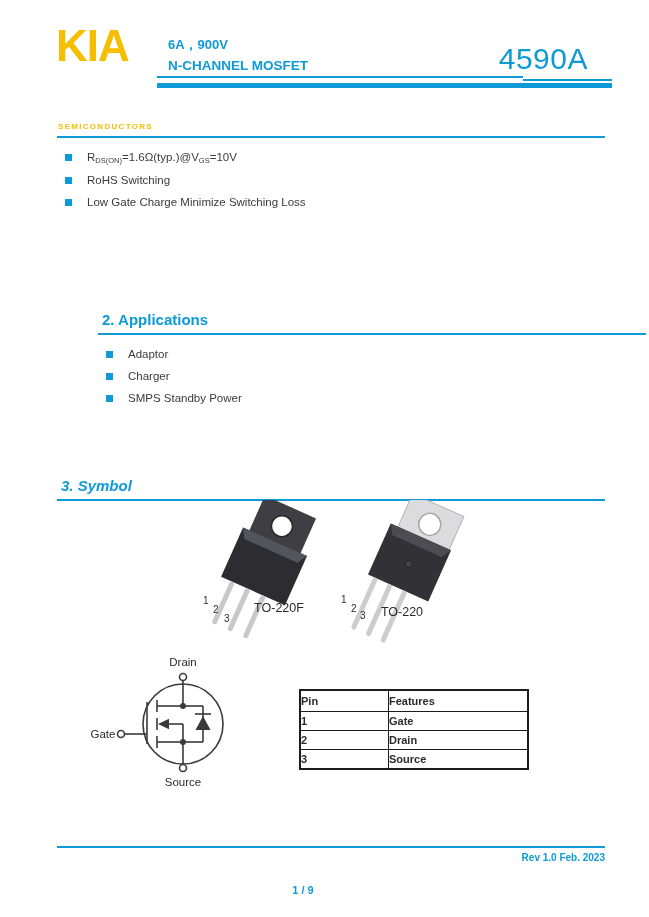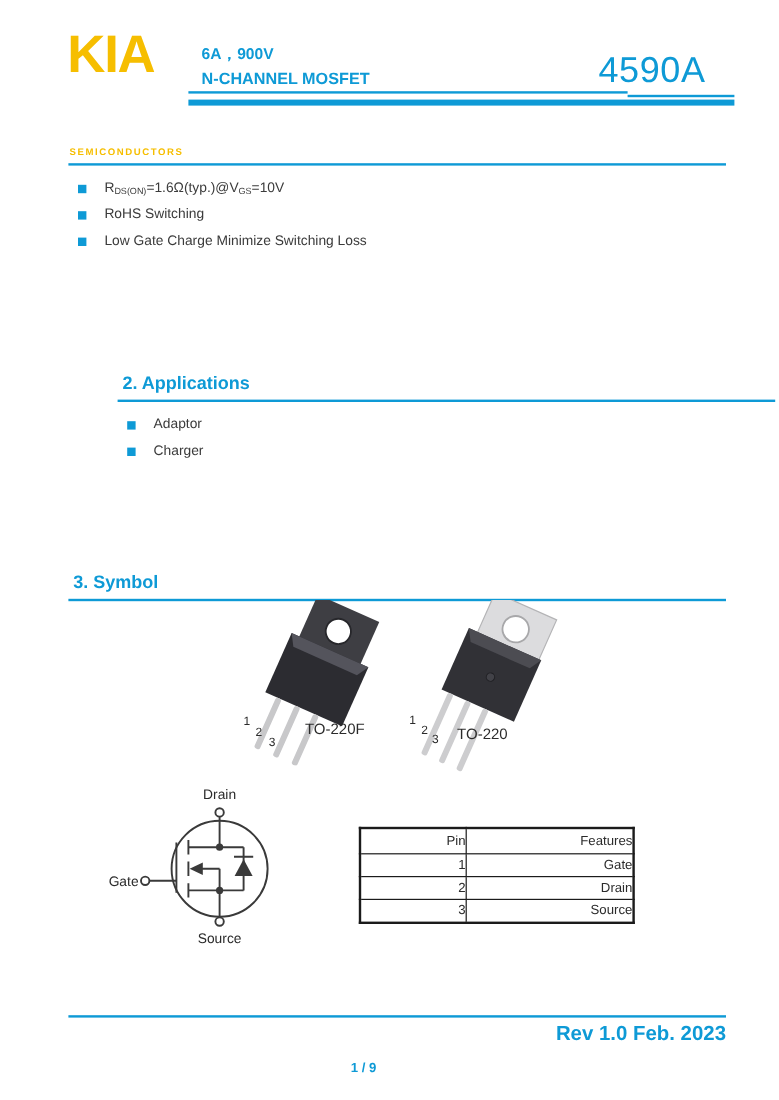--- a/index.html
+++ b/index.html
@@ -30,36 +30,36 @@
   .rule { height:2px; background:var(--accent); margin-top:5px; }
   ul.bullets { list-style:none; margin:13px 0 0 0; padding:0; }
   ul.bullets li { position:relative; padding-left:30px; font-size:11.5px;
     color:var(--text); margin-bottom:9px; line-height:13px; }
   ul.bullets li::before { content:""; position:absolute; left:8px; top:3px;
     width:7px; height:7px; background:var(--accent); }
   .sub { font-size:7.5px; position:relative; top:2px; }
 
   #features { top:131px; }
   #applications { top:311px;margin-left:41px; }
-  #symbol { top:477px; }
+  #symbol { top:477px;font-style:italic; }
 
   
   .pin-table { left:299px; top:689px; }
   .pin-table table { border-collapse:collapse; border:2px solid #1b1b1b; }
-  .pin-table th, .pin-table td { border:1px solid #1b1b1b; text-align:right;
-    vertical-align:middle; font-size:11px; font-weight:400; color:#2b2b2b; padding:0; }
+  .pin-table th, .pin-table td { border:1px solid #1b1b1b; text-align:left;
+    vertical-align:middle; font-size:11px; font-weight:700; color:#2b2b2b; padding:0; }
   .pin-table th { width:87px; height:20px; }
   .pin-table th + th, .pin-table td + td { width:138px; }
   .pin-table td { height:18px; }
 
   
   .footer-line { left:57px; top:846px; width:548px; height:2px; background:var(--accent); }
   .footer-page { left:57px; top:852px; width:492px; text-align:center;
     font-size:11px; font-weight:700; color:var(--accent);margin-top:32px; }
-  .footer-rev { right:44px; top:852px; font-size:17px; font-weight:700;
+  .footer-rev { right:44px; top:852px; font-size:10px; font-weight:700;
     color:var(--accent); }
 
   svg text { font-family:"Liberation Sans", sans-serif; }
 </style>
 </head>
 <body>
 
 <div class="abs logo-text">KIA</div>
 <div class="abs logo-sub">SEMICONDUCTORS</div>
 
@@ -82,20 +82,21 @@
     <li>Low Gate Charge Minimize Switching Loss</li>
   </ul>
 </div>
 
 <div class="abs section" id="applications">
   <h2>2. Applications</h2>
   <div class="rule"></div>
   <ul class="bullets">
     <li>Adaptor</li>
     <li>Charger</li>
+    <li>SMPS Standby Power</li>
   </ul>
 </div>
 
 <div class="abs section" id="symbol">
   <h2>3. Symbol</h2>
   <div class="rule"></div>
 </div>
 
 <svg class="abs" style="left:188px; top:500px;" width="155" height="138" viewBox="0 0 155 138">
   <g transform="rotate(24 80 55)">

